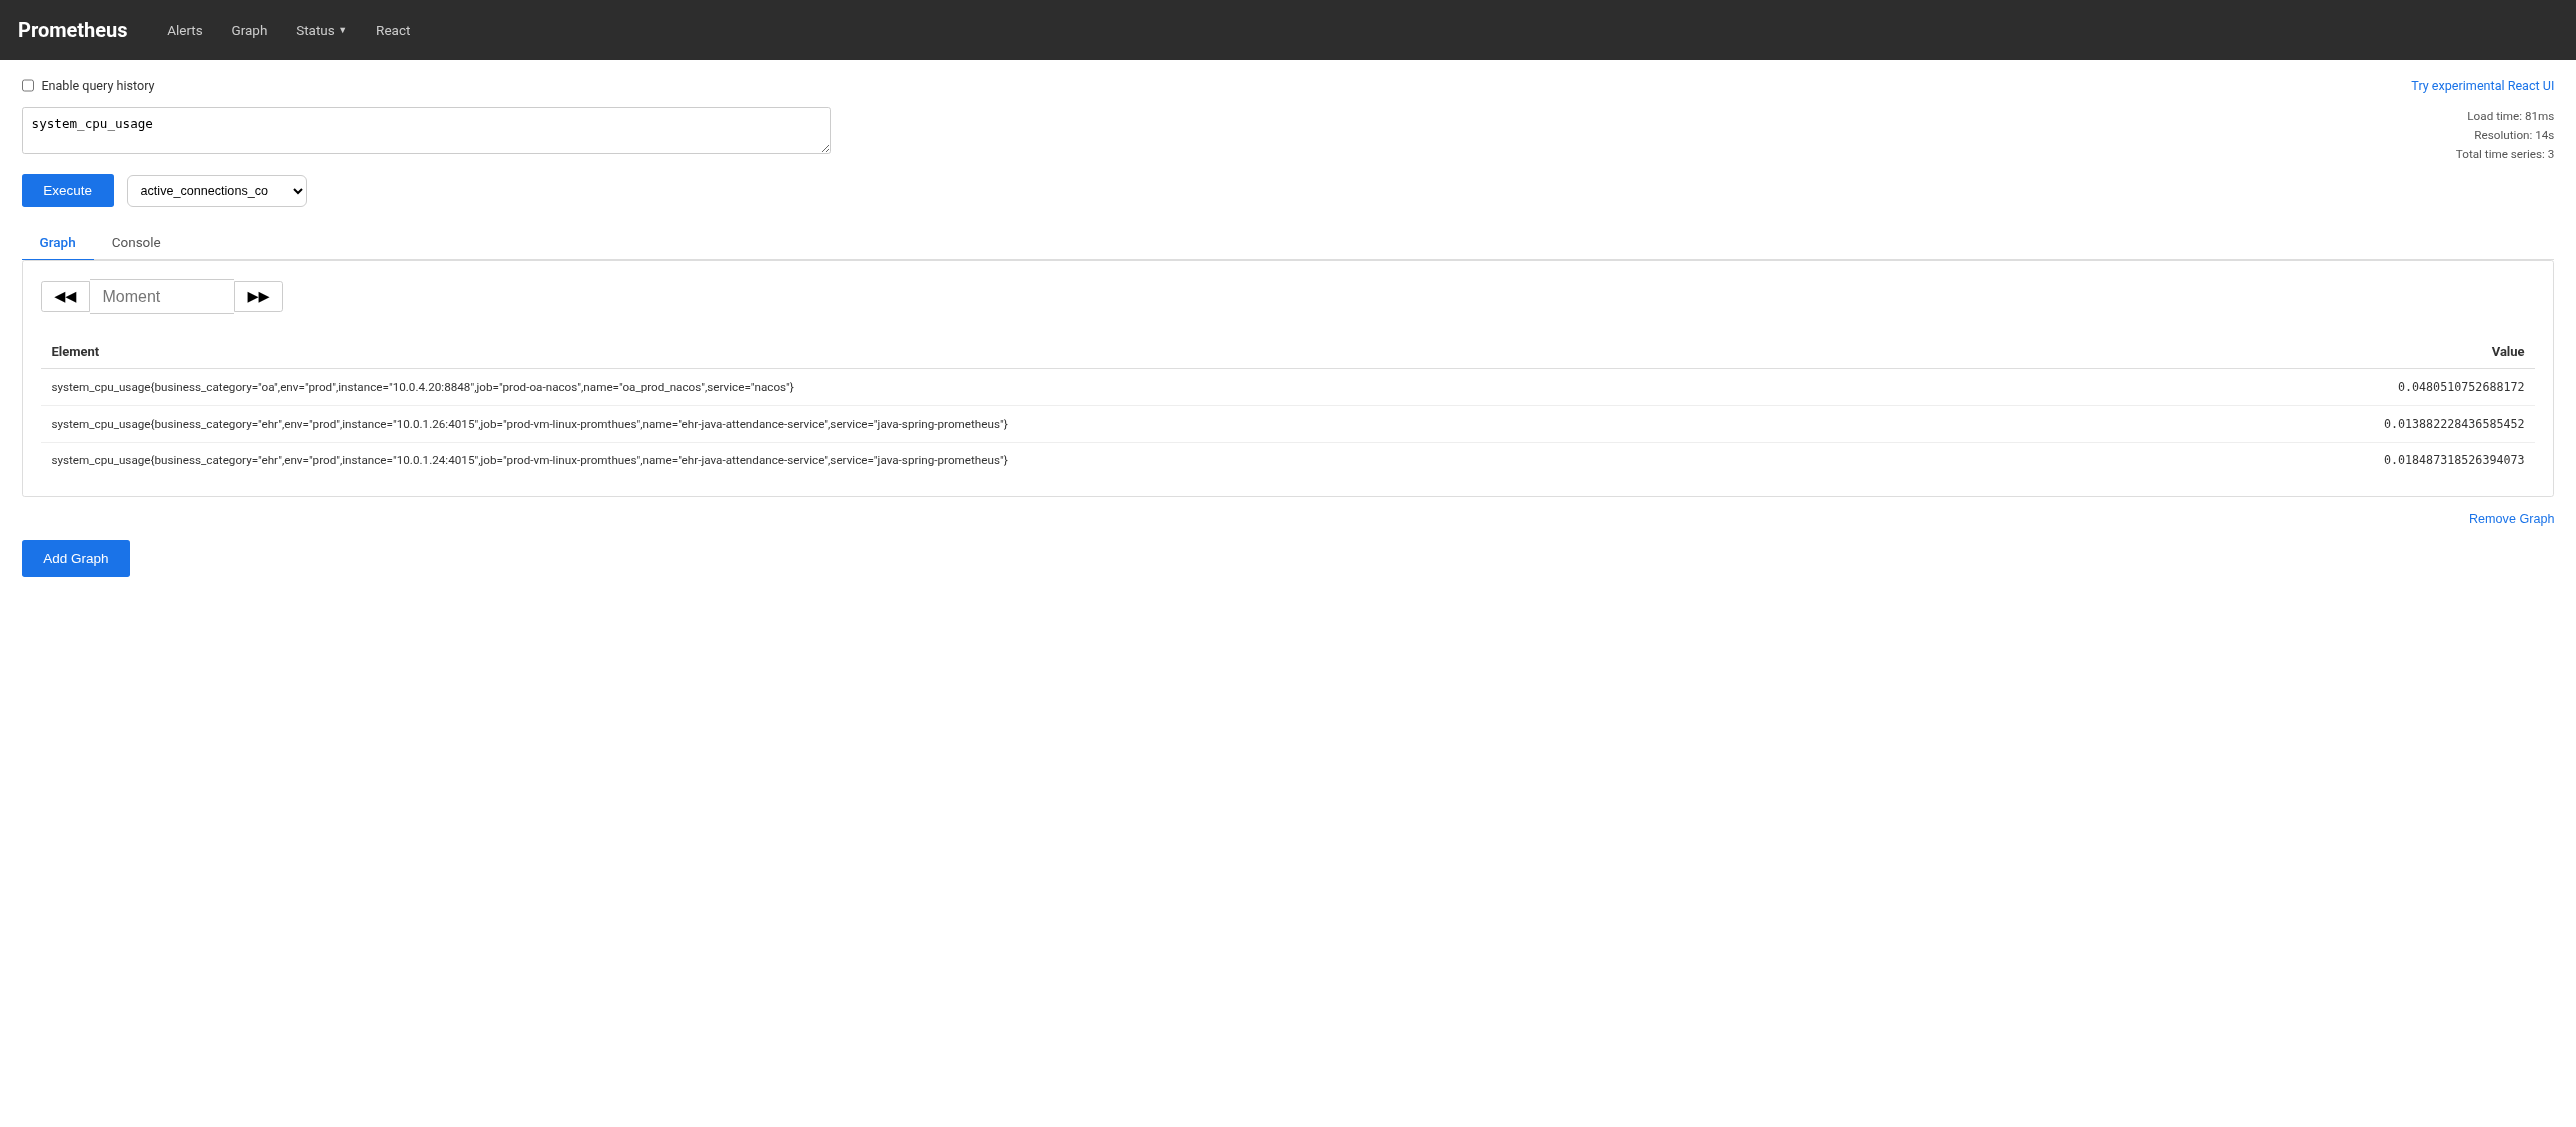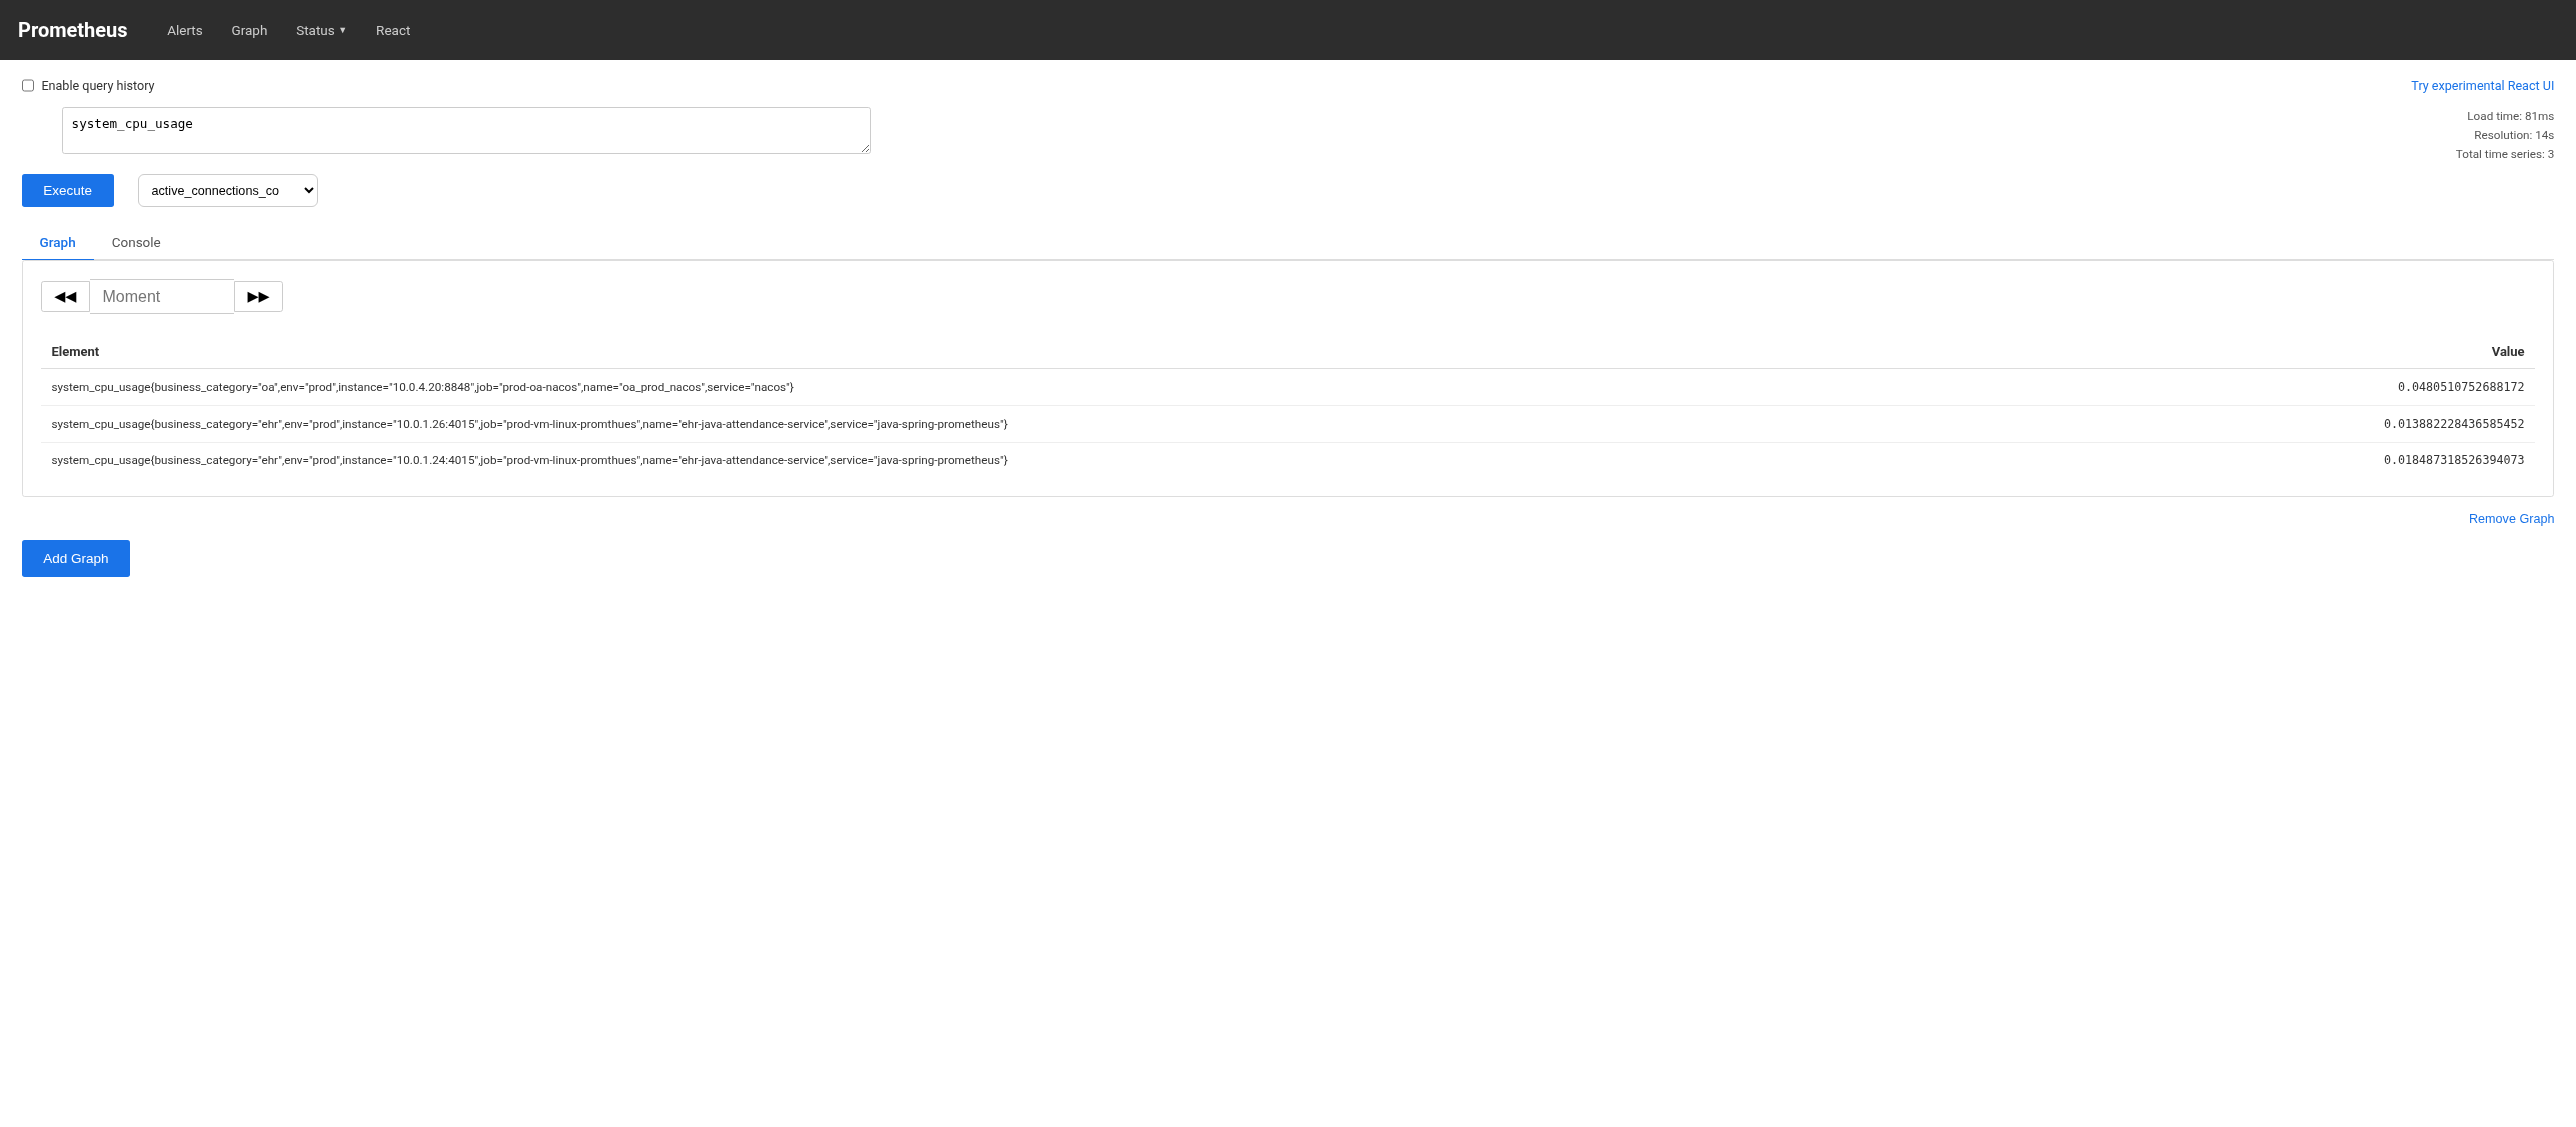--- a/index.html
+++ b/index.html
@@ -96,21 +96,22 @@
     .stats-block {
       text-align: right;
       font-size: 11.7px;
       color: #555;
       line-height: 1.6;
     }
 
     
     .execute-row {
       display: flex;
-      gap: 24px;
+      align-items: center;
+      gap: 13px;
       margin-bottom: 18px;
     }
     .execute-btn {
       background: #1a73e8;
       color: #fff;
       border: none;
       padding: 9px 21.6px;
       font-size: 13.5px;
       border-radius: 2.7px;
       cursor: pointer;
@@ -243,21 +244,20 @@
     }
 
     .query-and-stats {
       display: flex;
       align-items: flex-start;
       gap: 18px;
       margin-bottom: 10.8px;
     }
     .query-input-wrapper {
       flex: 1;
-      margin-left: 40px;
     }
   </style>
 </head>
 <body>
 
 <nav class="navbar">
   <a class="navbar-brand">Prometheus</a>
   <div class="navbar-nav">
     <div class="nav-item">
       <span>Alerts</span>

